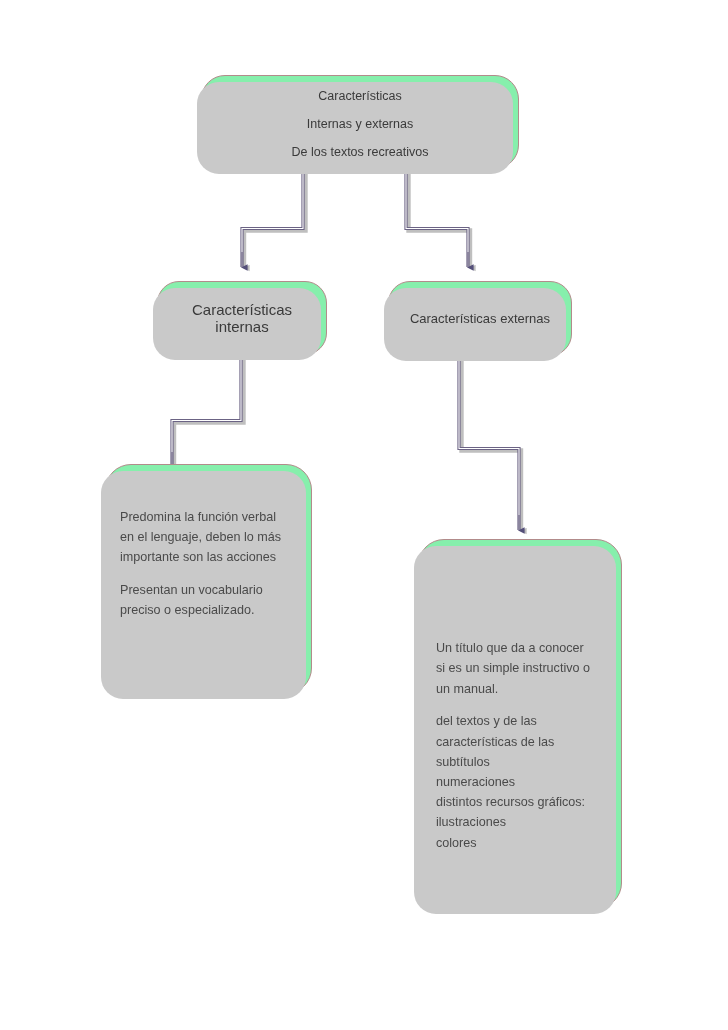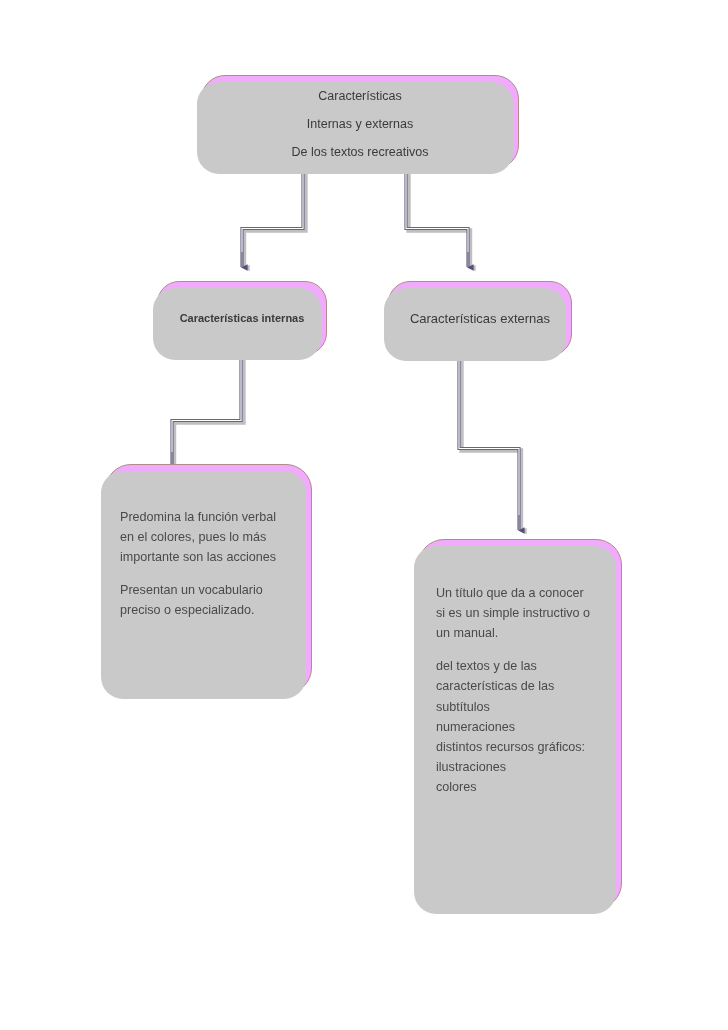--- a/index.html
+++ b/index.html
@@ -16,21 +16,21 @@
     width: 728px;
     height: 1030px;
     background: #ffffff;
     overflow: hidden;
   }
 
   
   .node {
     position: absolute;
     box-sizing: border-box;
-    background: #f0abfc;
+    background: #86efac;
     border: 1px solid #b28b8b;
     border-radius: 22px;
     color: #3a3a3a;
     z-index: 3;
   }
   .node::after {            
     content: "";
     position: absolute;
     left: -5px;
     top: 6px;
@@ -73,23 +73,22 @@
     justify-content: space-around;
   }
 
   #node-internas {
     left: 157px; top: 281px;
     width: 170px; height: 74px;
   }
   #node-internas .node-inner {
     align-items: center;
     text-align: center;
-    font-size: 11px;
+    font-size: 15px;
     padding: 0 8px;
-    font-weight: bold;
   }
 
   #node-externas {
     left: 388px; top: 281px;
     width: 184px; height: 75px;
   }
   #node-externas .node-inner {
     align-items: center;
     text-align: center;
     font-size: 13px;
@@ -108,21 +107,21 @@
     line-height: 20.2px;
     color: #4a4a4a;
   }
 
   #node-detail-externas {
     left: 418px; top: 539px;
     width: 204px; height: 370px;
     border-radius: 26px;
   }
   #node-detail-externas .node-inner {
-    justify-content: flex-start;
+    justify-content: center;
     padding: 43px 0 0 17px;
     font-size: 12.6px;
     line-height: 20.2px;
     color: #4a4a4a;
   }
 
   
   #connectors {
     position: absolute;
     left: 0; top: 0;
@@ -191,21 +190,21 @@
 
   <div class="node" id="node-externas">
     <div class="node-inner">
       <span class="line">Características externas</span>
     </div>
   </div>
 
   <div class="node" id="node-detail-internas">
     <div class="node-inner">
       <span class="line">Predomina la función verbal</span>
-      <span class="line">en el colores, pues lo más</span>
+      <span class="line">en el lenguaje, deben lo más</span>
       <span class="line">importante son las acciones</span>
       <span class="line blank"></span>
       <span class="line">Presentan un vocabulario</span>
       <span class="line">preciso o especializado.</span>
     </div>
   </div>
 
   <div class="node" id="node-detail-externas">
     <div class="node-inner">
       <span class="line">Un título que da a conocer</span>

